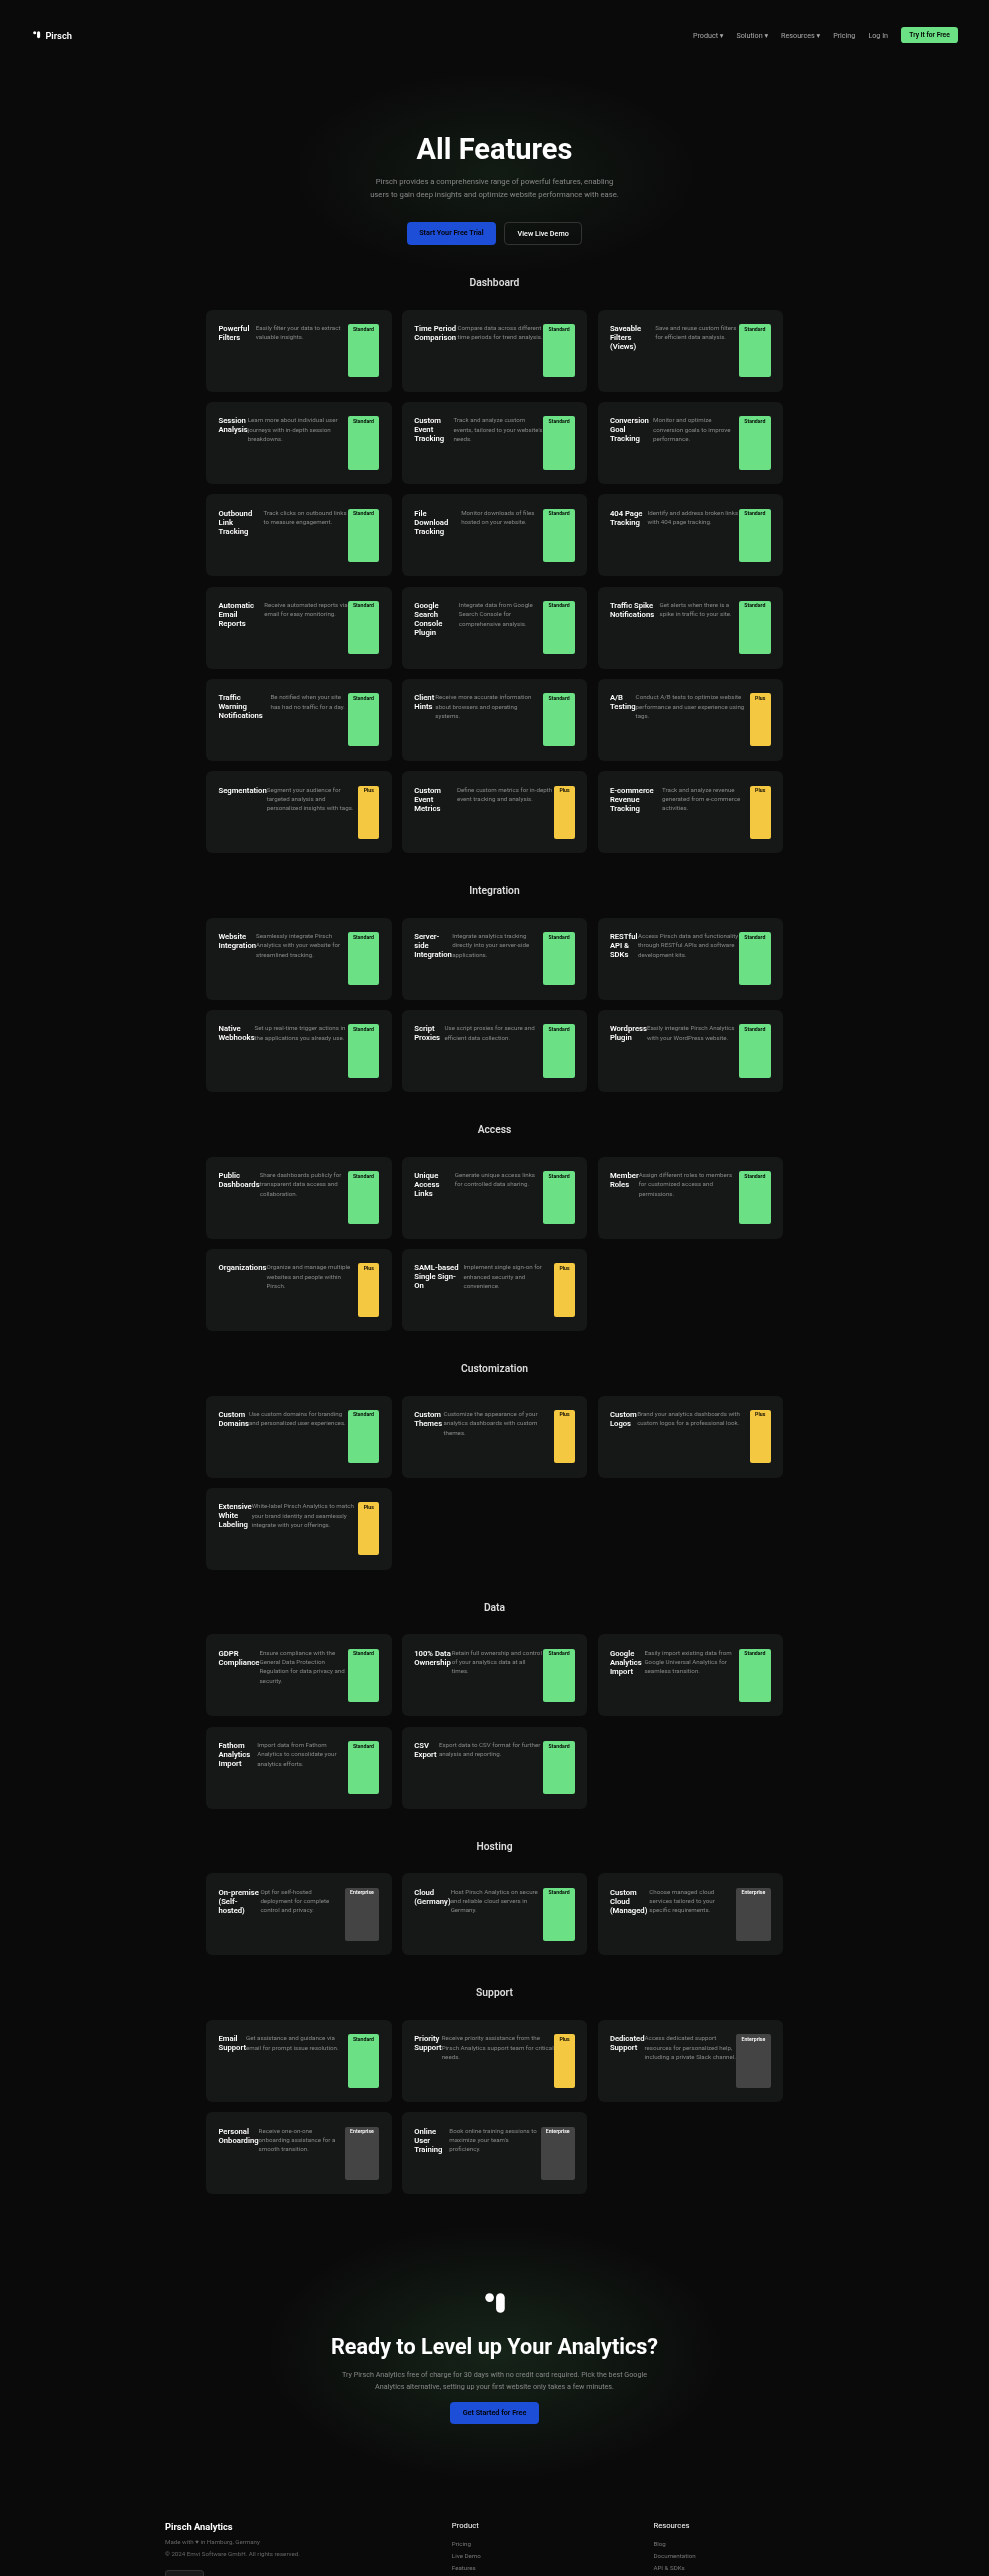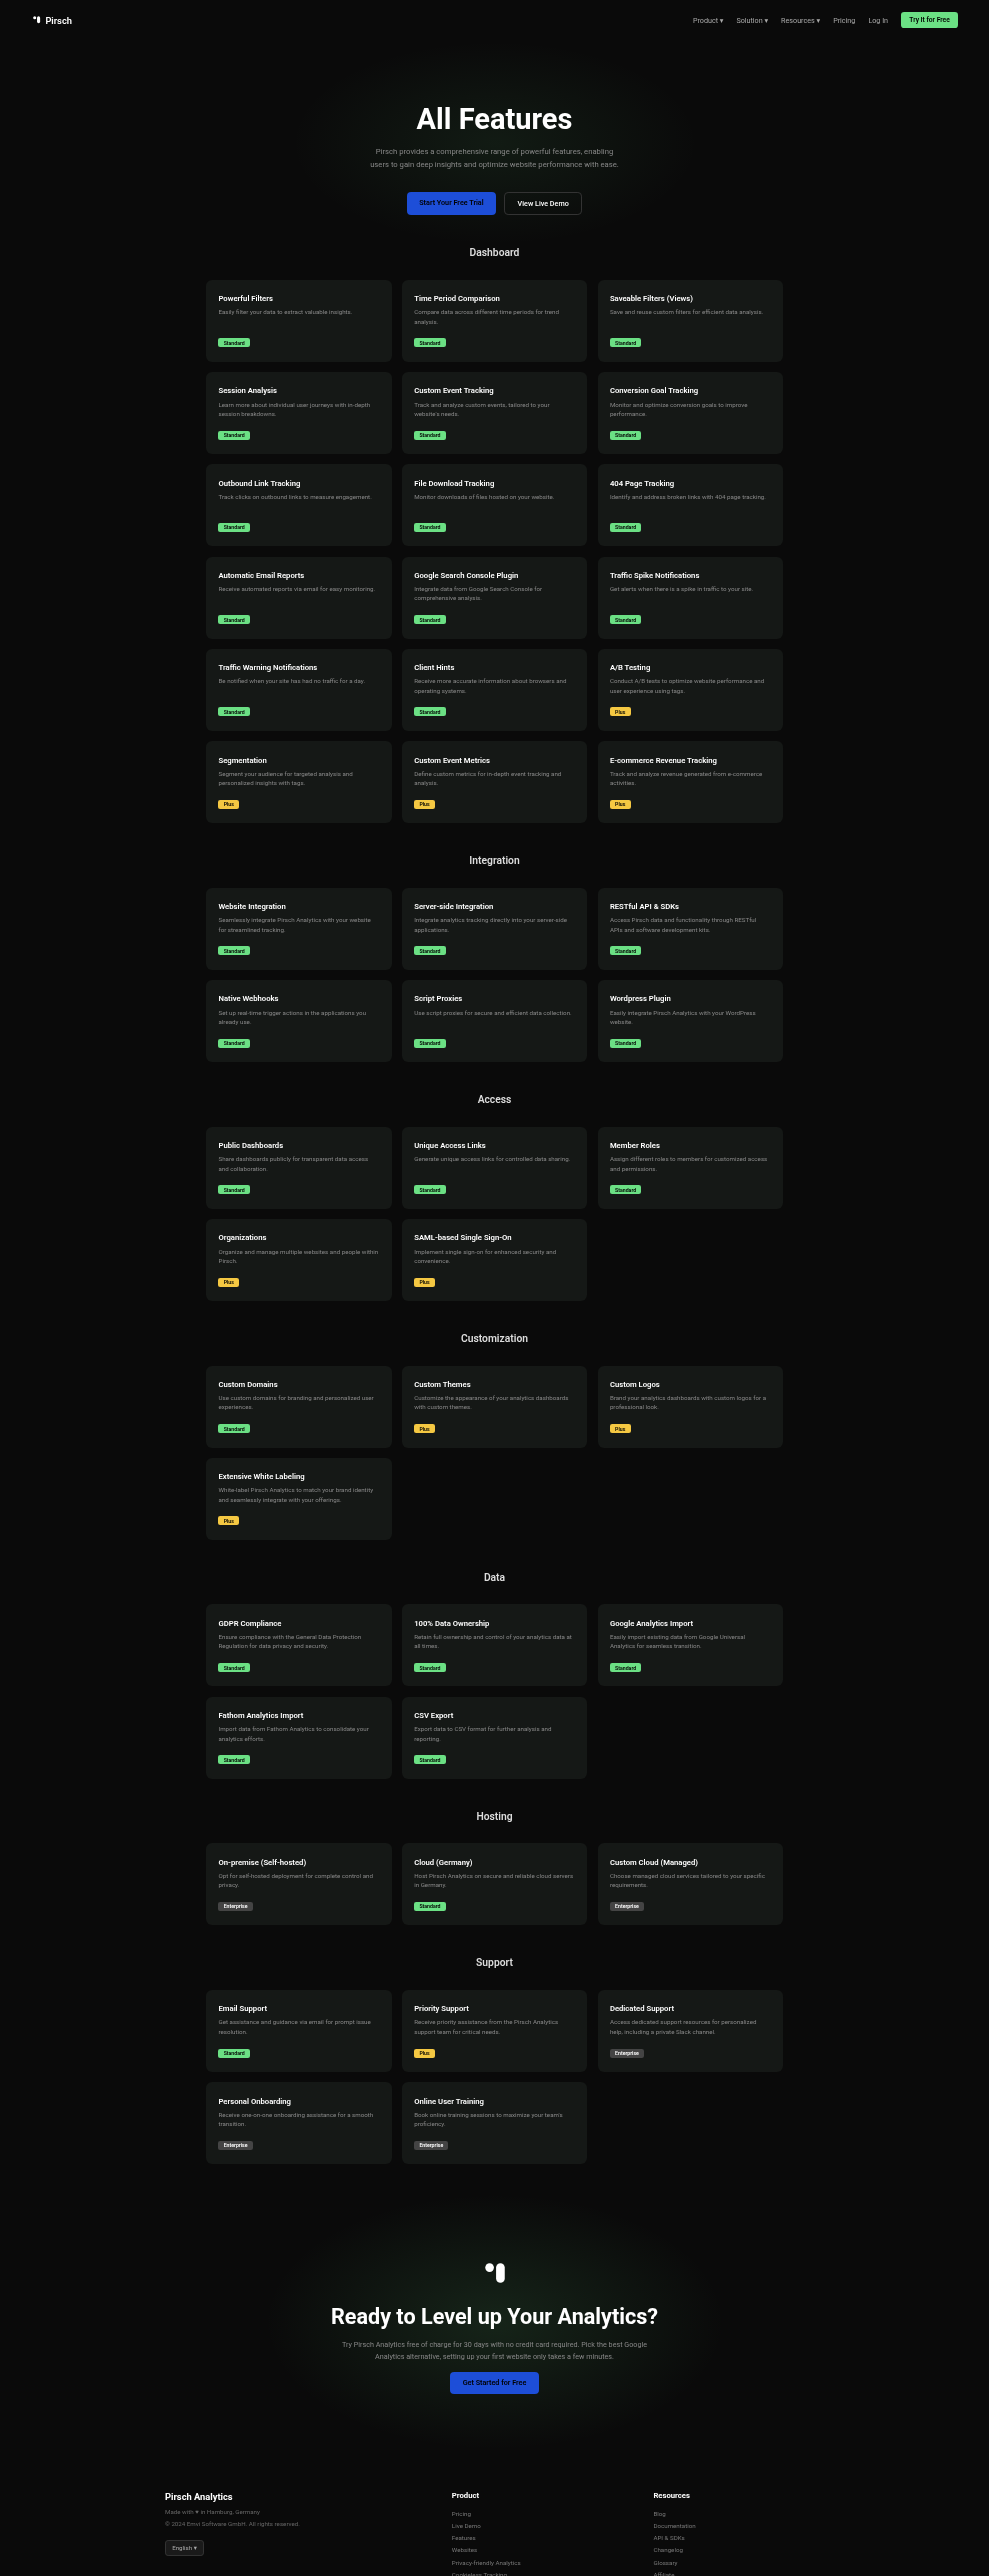--- a/index.html
+++ b/index.html
@@ -1,50 +1,50 @@
 <!DOCTYPE html>
 <html style="font-size:8.2px"><head>
 <meta charset="utf-8">
 <style>
 *{margin:0;padding:0;box-sizing:border-box}
 body{background:#0a0a0a;color:#fff;font-family:-apple-system,BlinkMacSystemFont,'Segoe UI',Roboto,sans-serif;min-height:4016px}
-.header{display:flex;justify-content:space-between;align-items:center;padding:12px 31px}
+.header{display:flex;justify-content:space-between;align-items:center;padding:27px 31px}
 .logo{display:flex;align-items:center;gap:4.1px;font-weight:600;font-size:9.3px}
 .logo-icon{width:10.3px;height:10.3px;display:flex;align-items:center;justify-content:center}
 .nav{display:flex;gap:13px;align-items:center;font-size:7.2px;color:#aaa}
 .nav-item{cursor:pointer}
 .cta-btn{background:#6be084;color:#000;padding:4.1px 8.2px;border-radius:3.1px;font-weight:600;font-size:6.7px;cursor:pointer}
 .hero{text-align:center;padding:62px 10.3px 31px;max-width:361px;margin:0 auto;position:relative}
 .hero::before{content:'';position:absolute;top:50%;left:50%;transform:translate(-50%,-50%);width:412px;height:206px;background:radial-gradient(ellipse,rgba(107,224,132,0.08) 0%,transparent 70%);z-index:-1}
 .hero h1{font-size:29px;font-weight:700;margin-bottom:10.3px}
 .hero p{color:#888;font-size:7.7px;line-height:1.6;max-width:258px;margin:0 auto 20.6px}
 .hero-btns{display:flex;gap:8.2px;justify-content:center}
 .btn-primary{background:#1d4ed8;color:#000;padding:6.2px 12.4px;border-radius:4.1px;font-weight:600;font-size:7.2px;cursor:pointer}
 .btn-secondary{background:transparent;color:#fff;padding:6.2px 12.4px;border-radius:4.1px;font-weight:500;font-size:7.2px;border:0.5px solid #333;cursor:pointer}
 .section{max-width:618px;margin:0 auto;padding:0 20.6px 31px}
 .section-title{text-align:center;font-size:10.3px;font-weight:600;margin-bottom:20.6px;color:#ddd}
 .grid{display:grid;grid-template-columns:repeat(3,1fr);gap:10.3px}
-.card{background:#151816;border-radius:6.2px;padding:14.4px 12.4px;min-height:82px;display:flex;flex-direction:column}
+.card{background:#151816;border-radius:6.2px;padding:14.4px 12.4px;min-height:82px;display:flex;flex-direction:row}
 .card-title{font-size:7.7px;font-weight:600;margin-bottom:5.2px;color:#fff}
 .card-desc{font-size:6.2px;color:#888;line-height:1.5;flex-grow:1;margin-bottom:8.2px}
 .badge{display:inline-block;padding:1.5px 5.2px;border-radius:2.1px;font-size:5.2px;font-weight:600;width:fit-content}
 .badge-standard{background:#6be084;color:#000}
 .badge-plus{background:#f5c842;color:#000}
 .badge-enterprise{background:#444;color:#fff}
 .cta-section{text-align:center;padding:62px 10.3px;position:relative}
 .cta-section::before{content:'';position:absolute;top:50%;left:50%;transform:translate(-50%,-50%);width:464px;height:258px;background:radial-gradient(ellipse,rgba(107,224,132,0.12) 0%,transparent 70%);z-index:-1}
 .cta-logo{width:31px;height:31px;margin:0 auto 15.5px;display:flex;align-items:center;justify-content:center}
 .cta-section h2{font-size:21.6px;font-weight:700;margin-bottom:10.3px}
 .cta-section p{color:#888;font-size:7.2px;max-width:309px;margin:0 auto 15.5px;line-height:1.6}
 .footer{padding:41px 31px;max-width:721px;margin:0 auto}
 .footer-top{display:grid;grid-template-columns:1.5fr 1fr 1fr;gap:31px;margin-bottom:41px}
 .footer-brand h3{font-size:9.3px;font-weight:700;margin-bottom:6.2px}
 .footer-brand p{color:#666;font-size:6.2px;margin-bottom:4.1px}
 .lang-select{background:#1a1a1a;color:#aaa;border:0.5px solid #333;padding:3.1px 6.2px;border-radius:3.1px;font-size:6.2px;margin-top:8.2px;cursor:pointer;display:inline-block}
-.footer-col h4{font-size:7.7px;font-weight:700;margin-bottom:8.2px}
+.footer-col h4{font-size:7.7px;font-weight:400;margin-bottom:8.2px}
 .footer-col ul{list-style:none}
 .footer-col li{color:#777;font-size:6.2px;padding:2.1px 0;cursor:pointer}
 </style>
 </head>
 <body>
 
 <header class="header">
 <div class="logo">
 <span class="logo-icon">
         <svg width="9.3" height="9.3" viewBox="0 0 24 24" fill="#fff">

